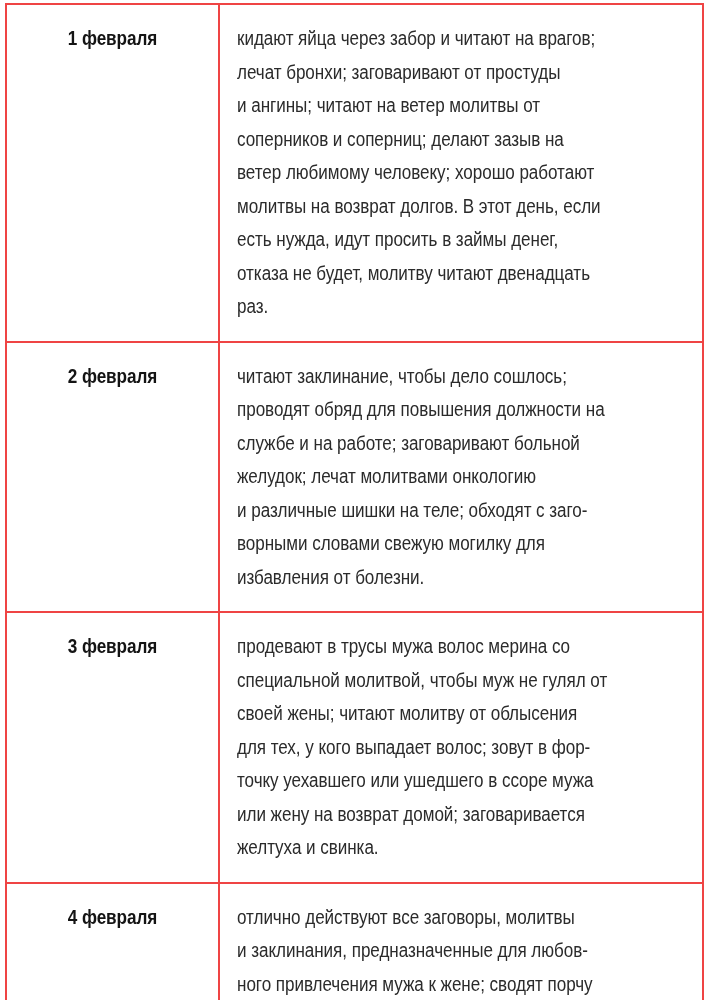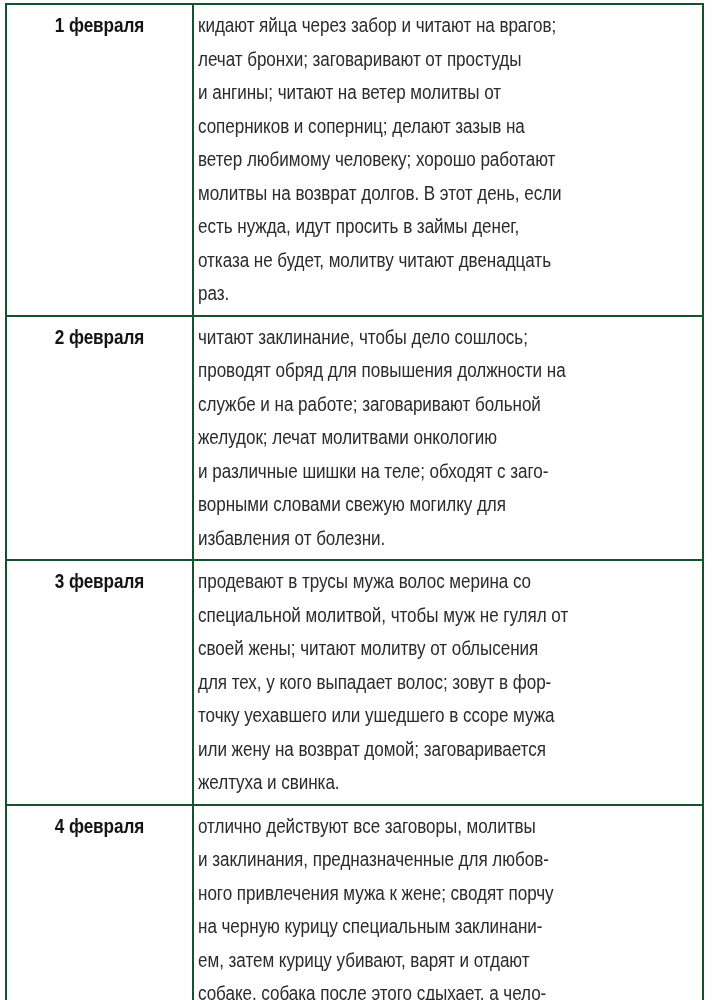--- a/index.html
+++ b/index.html
@@ -27,23 +27,23 @@
     position: absolute;
     left: 5px;
     top: 3px;
     width: 699px;
     border-collapse: collapse;
     table-layout: fixed;
     background: #ffffff;
   }
 
   .calendar-table td {
-    border: 2px solid #14532d;
+    border: 2px solid #ef4444;
     vertical-align: top;
-    padding: 4px;
+    padding: 17px;
     background: #ffffff;
     margin-top: 16px;
   }
 
   .date-cell {
     width: 177px;
     text-align: center;
     padding-top: 9px;
     padding-bottom: 10px;
     padding-left: 4px;

